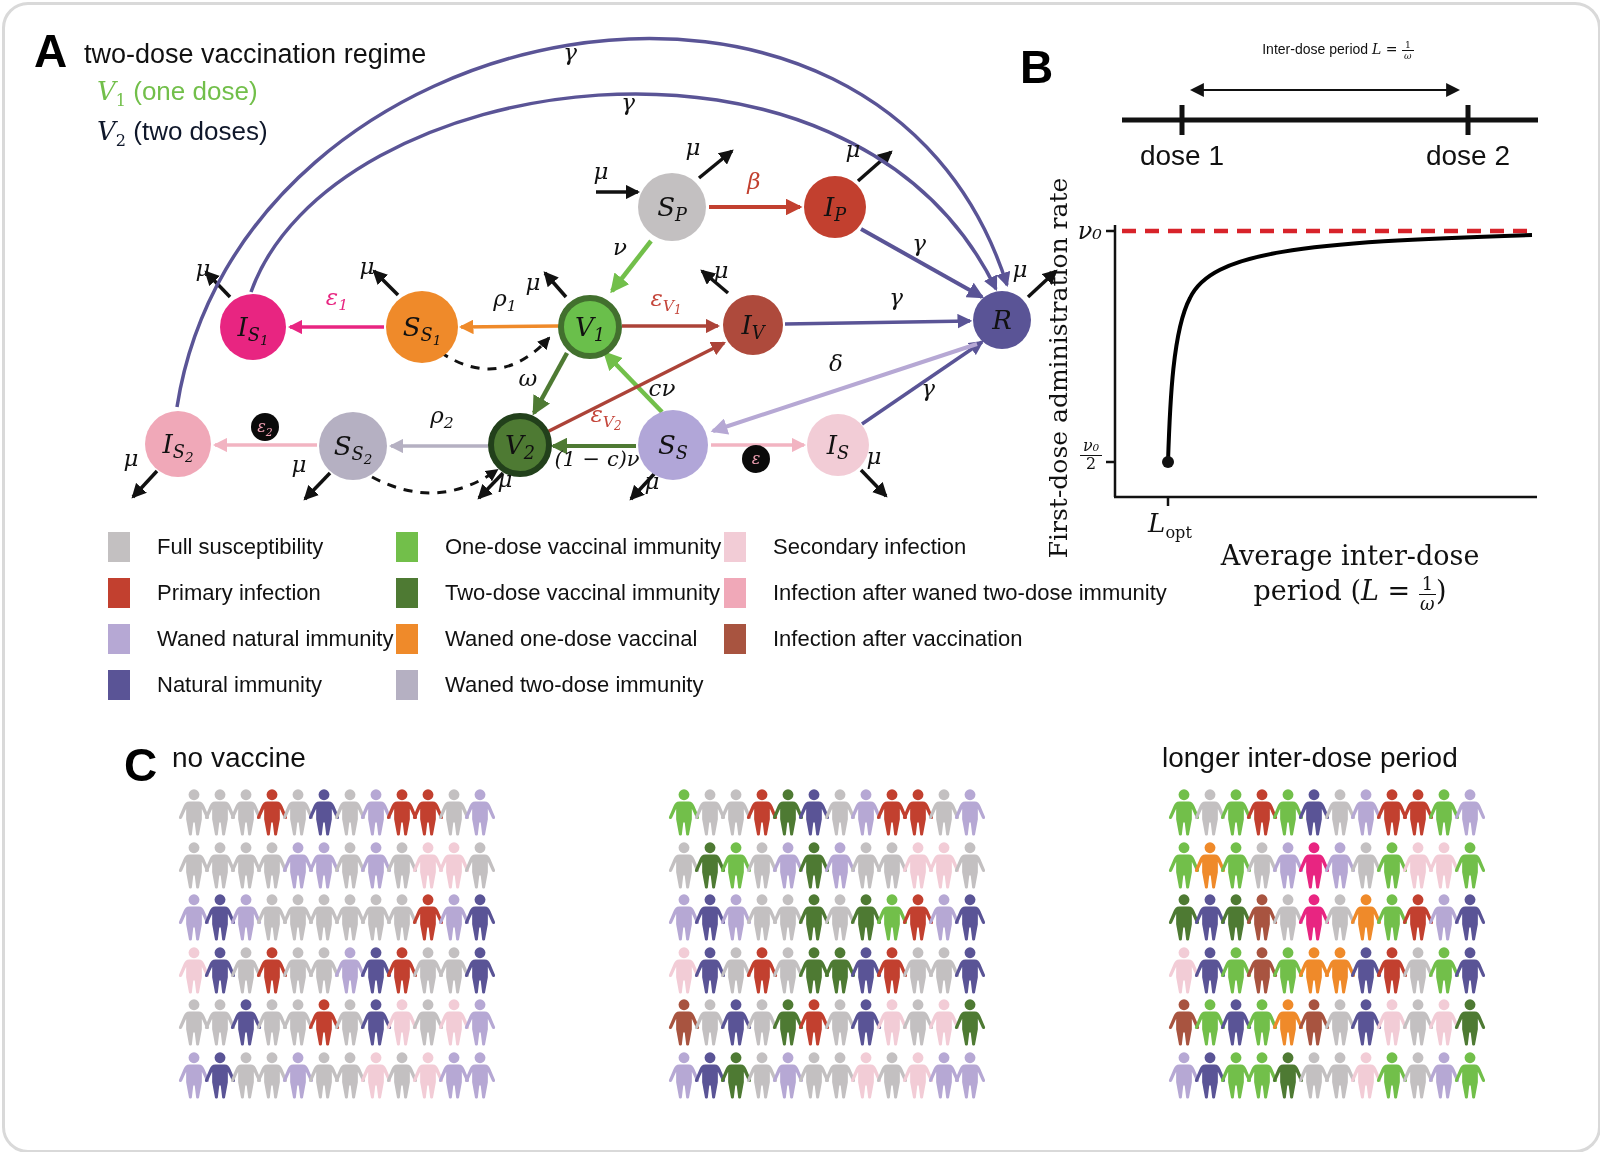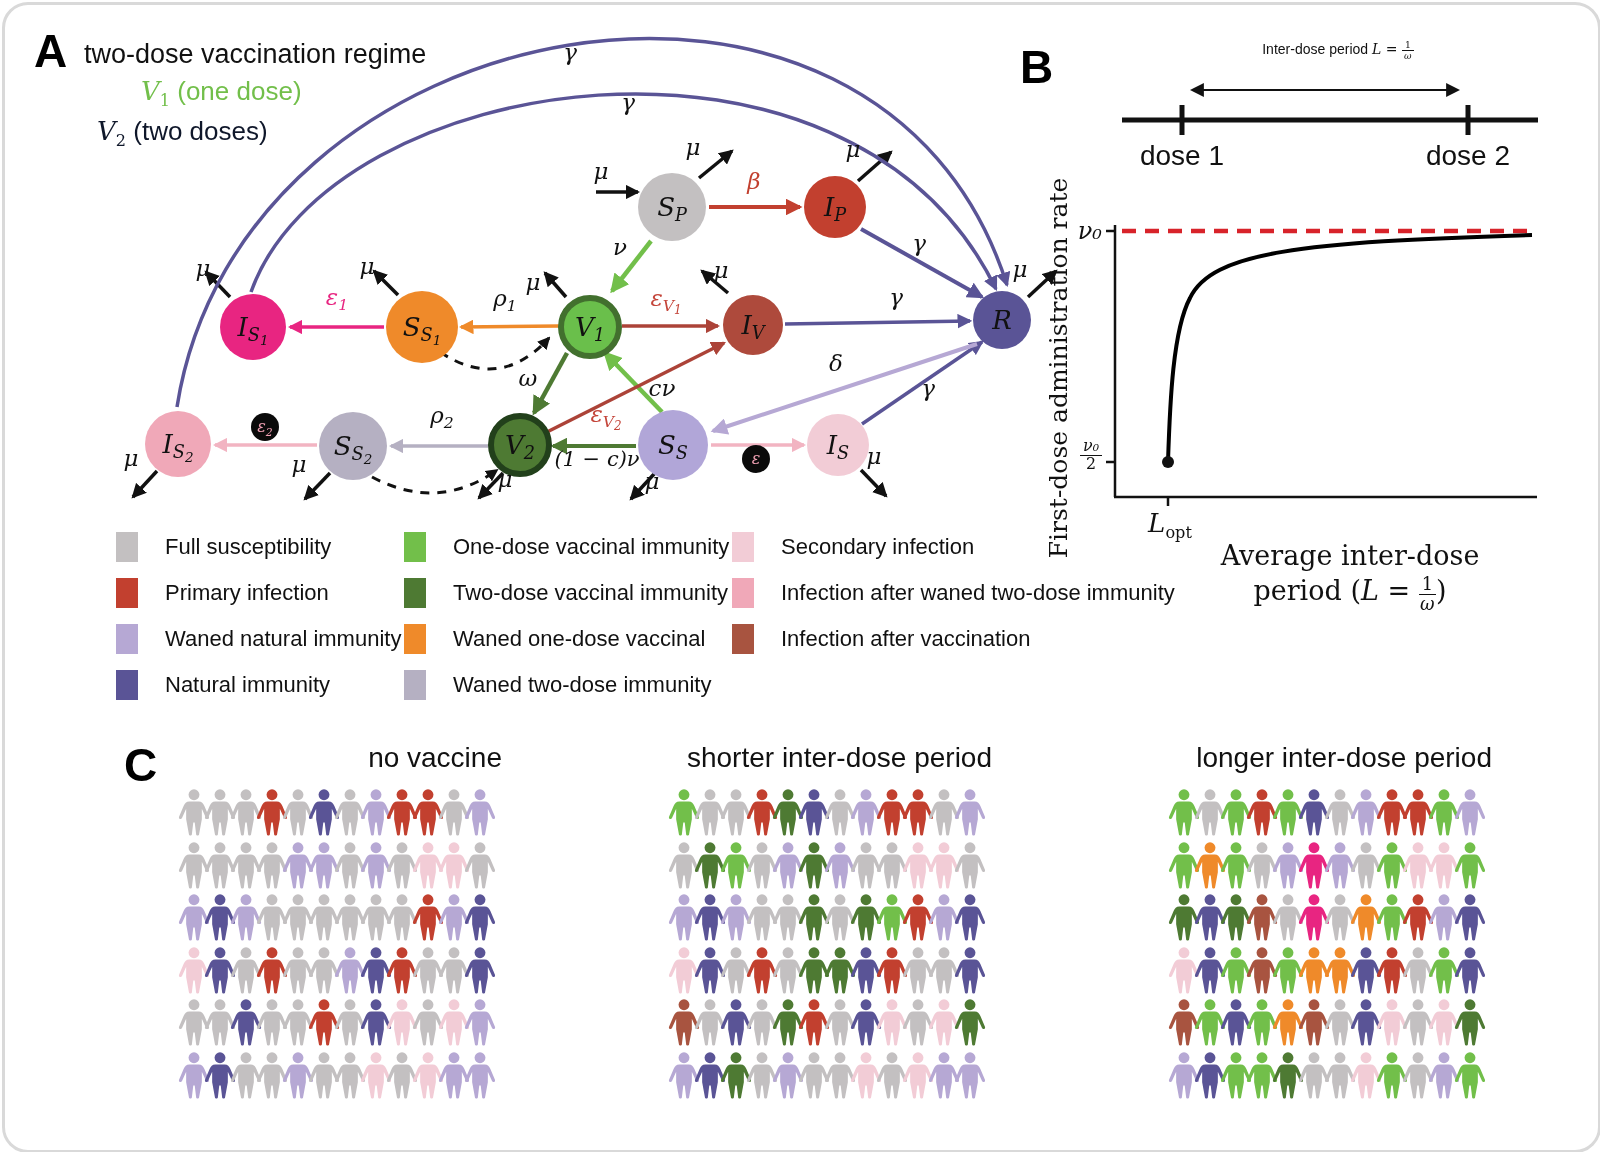--- a/index.html
+++ b/index.html
@@ -18,42 +18,42 @@
   .tick-label{font-family:"DejaVu Serif",serif;font-style:italic;font-size:24px;}
   .frac{display:inline-block;vertical-align:-0.55em;text-align:center;font-size:0.66em;line-height:1.05;font-family:"DejaVu Serif",serif;}
   .frac .num{display:block;border-bottom:1.6px solid currentColor;padding:0 3px;}
   .frac .den{display:block;}
   .vlabel{font-family:"DejaVu Serif",serif;font-size:25px;white-space:nowrap;transform:translate(-50%,-50%) rotate(-90deg);}
   .xlabel{font-family:"DejaVu Serif",serif;font-size:27px;text-align:center;line-height:1.3;}
   .lg-col{position:absolute;top:0;}
   .lg-row{display:flex;align-items:center;height:46px;}
   .lg-swatch{width:22px;height:30px;margin-right:27px;flex:none;}
   .lg-label{font-size:22px;white-space:nowrap;}
-  .pop-title{font-size:28px;text-align:right;width:330px;}
+  .pop-title{font-size:28px;text-align:left;width:330px;}
   .pop-grid{display:grid;grid-template-columns:repeat(12,26px);grid-auto-rows:52.5px;width:312px;}
   .pop-grid svg{width:32px;height:50px;margin:0 -3px;display:block;}
   #hidden-defs{position:absolute;width:0;height:0;overflow:hidden;}
 </style>
 </head>
 <body>
 
 <div class="frame"></div>
 
 <svg id="hidden-defs" aria-hidden="true">
   <defs>
     <g id="person-shape">
       <circle cx="20" cy="7.2" r="6.8"></circle>
       <path d="M14 15.5 L26 15.5 C29.5 15.5 31.6 17.6 33 21.2 L38.7 34.6 C39.7 37.2 36.1 38.8 35 36.2 L29.8 24.8 L29.8 37.8 L26.3 56.8 C26 58.7 22.9 58.7 22.7 56.8 L20.9 41.8 L19.1 41.8 L17.3 56.8 C17.1 58.7 14 58.7 13.7 56.8 L10.2 37.8 L10.2 24.8 L5 36.2 C3.9 38.8 0.3 37.2 1.3 34.6 L7 21.2 C8.4 17.6 10.5 15.5 14 15.5 Z"></path>
     </g>
   </defs>
 </svg>
 
 <div class="abs panel-label" style="left:34px;top:24px;">A</div>
 <div class="abs a-title" style="left:84px;top:39px;">two-dose vaccination regime</div>
-<div class="abs a-sub" style="left: 97px; top: 76px; color: rgb(114, 191, 74); margin-left: 44px;">
+<div class="abs a-sub" style="left: 97px; top: 76px; color: rgb(114, 191, 74);">
   <i>V</i><sub class="rm">1</sub><span> (one dose)</span>
 </div>
 <div class="abs a-sub" style="left: 97px; top: 116px; color: #0f172a;">
   <i>V</i><sub class="rm">2</sub><span> (two doses)</span>
 </div>
 
 <svg id="diagram-a" class="abs" style="left:0;top:0;" width="1070" height="520" viewBox="0 0 1070 520">
     <defs>
       <marker id="ar0" viewBox="0 0 10 10" refX="8.5" refY="5" markerWidth="4.2" markerHeight="4.2" orient="auto" markerUnits="strokeWidth">
         <path d="M0 0 L10 5 L0 10 Z" fill="#111111"></path>
@@ -218,21 +218,21 @@
 </div>
 <div class="abs tick-label" style="left:1128px;top:508px;width:84px;text-align:center;font-size:26px;">
   <span class="math-i">L</span><sub class="rm">opt</sub>
 </div>
 <div class="abs vlabel" style="left:1058px;top:368px;">First-dose administration rate</div>
 <div class="abs xlabel" style="left:1160px;top:538px;width:380px;">
   <div>Average inter-dose</div>
   <div><span>period (</span><span class="math-i">L</span><span> = </span><span class="frac"><span class="num">1</span><span class="den math-i">ω</span></span><span>)</span></div>
 </div>
 
-<div id="legend" class="abs" style="left:16px;top:524px;width:1436px;height:190px;">
+<div id="legend" class="abs" style="left:8px;top:524px;width:1436px;height:190px;">
     <div class="lg-col" style="left: 100px;">
       <div class="lg-row">
         <span class="lg-swatch" style="background: rgb(195, 192, 193);"></span>
         <span class="lg-label">Full susceptibility</span>
       </div>
       <div class="lg-row">
         <span class="lg-swatch" style="background: rgb(194, 64, 47);"></span>
         <span class="lg-label">Primary infection</span>
       </div>
       <div class="lg-row">
@@ -492,21 +492,20 @@
       <svg viewBox="0 0 40 60">
         <use href="#person-shape" fill="#f2ccd6"></use>
       </svg>
       <svg viewBox="0 0 40 60">
         <use href="#person-shape" fill="#b6a8d4"></use>
       </svg>
       <svg viewBox="0 0 40 60">
         <use href="#person-shape" fill="#b6a8d4"></use>
       </svg>
     </div>
-    <div class="abs pop-title" style="left: 662px; top: 742px;">shorter inter-dose period</div>
     <div class="abs pop-grid" style="left: 671px; top: 788px;">
       <svg viewBox="0 0 40 60">
         <use href="#person-shape" fill="#72bf4a"></use>
       </svg>
       <svg viewBox="0 0 40 60">
         <use href="#person-shape" fill="#c3c0c1"></use>
       </svg>
       <svg viewBox="0 0 40 60">
         <use href="#person-shape" fill="#c3c0c1"></use>
       </svg>

